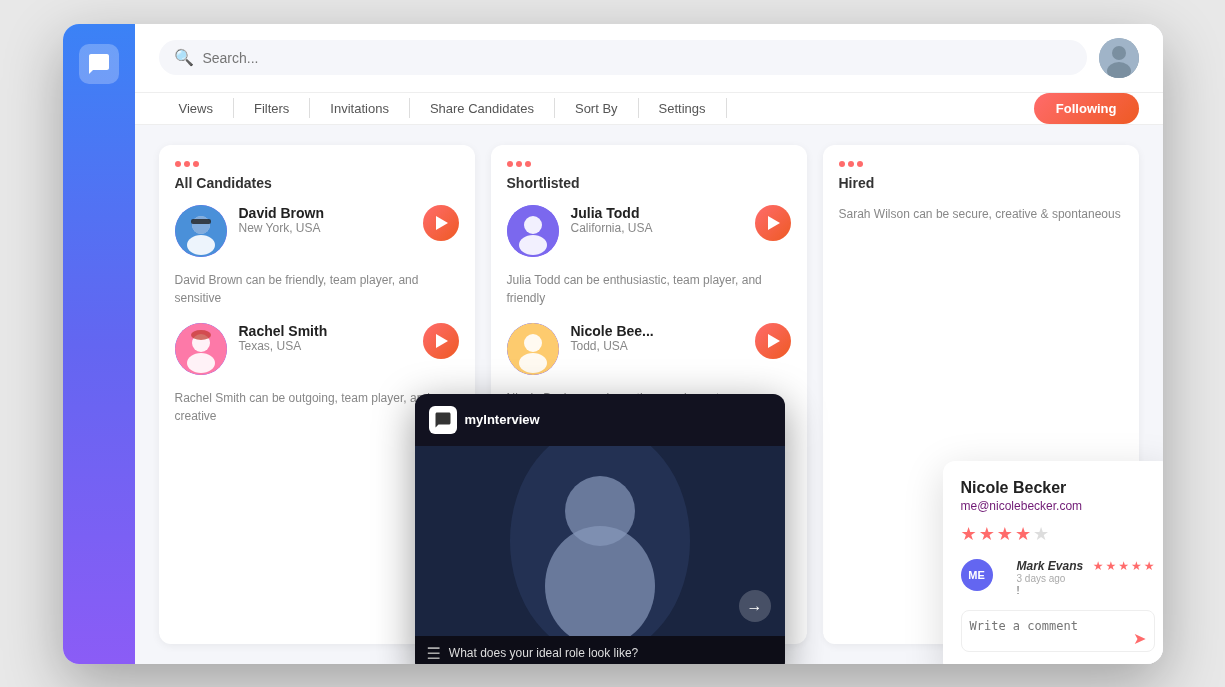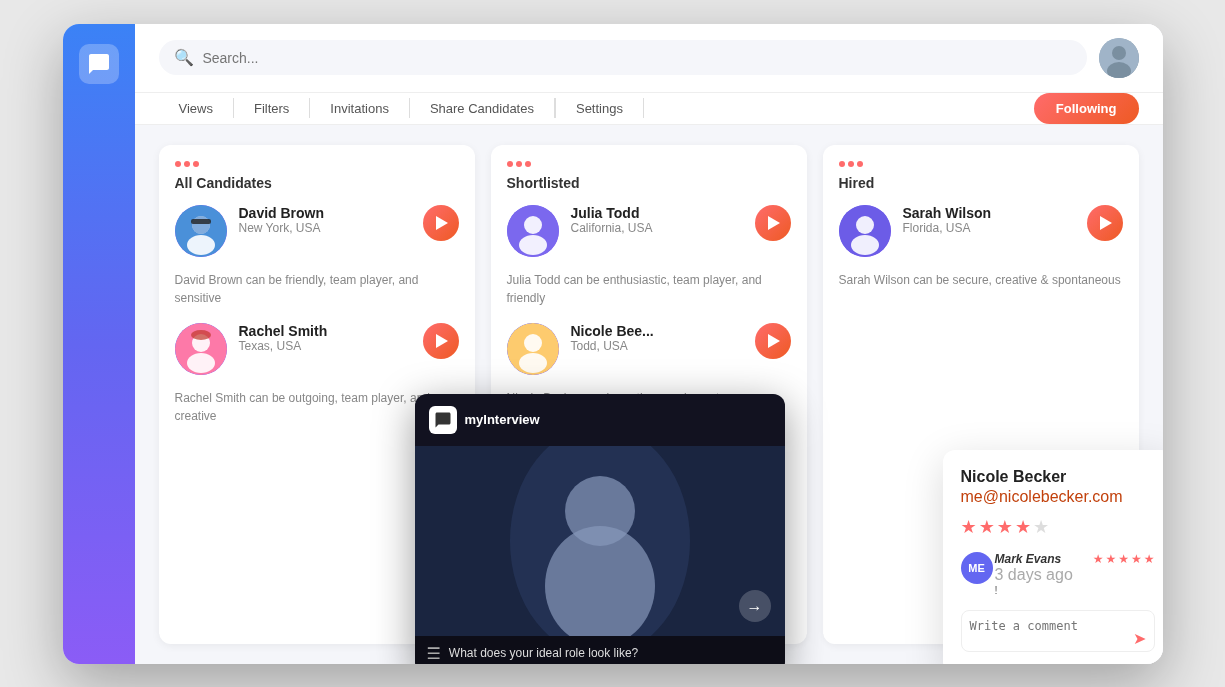--- a/index.html
+++ b/index.html
@@ -322,40 +322,40 @@
       box-shadow: 0 10px 40px rgba(0,0,0,0.15);
       z-index: 10;
     }
     .side-panel-name {
       font-size: 16px;
       font-weight: 700;
       color: #222;
       margin-bottom: 2px;
     }
     .side-panel-email {
-      font-size: 16px;
-      color: #c2410c;
+      font-size: 12px;
+      color: #701a75;
       margin-bottom: 10px;
     }
     .stars {
       display: flex;
       gap: 2px;
       margin-bottom: 14px;
     }
     .star {
       font-size: 18px;
       color: #ff6b6b;
     }
     .star.empty {
       color: #ddd;
     }
     .reviewer-row {
       display: flex;
       align-items: flex-start;
-      gap: 2px;
+      gap: 24px;
       margin-bottom: 14px;
     }
     .reviewer-avatar {
       width: 32px;
       height: 32px;
       border-radius: 50%;
       background: #6366f1;
       display: flex;
       align-items: center;
       justify-content: center;
@@ -367,21 +367,21 @@
     .reviewer-info {
       flex: 1;
     }
     .reviewer-name {
       font-size: 12px;
       font-weight: 600;
       color: #333;
       font-style: italic;
     }
     .reviewer-time {
-      font-size: 16px;
+      font-size: 10px;
       color: #aaa;
     }
     .reviewer-comment {
       font-size: 11px;
       color: #666;
     }
     .reviewer-stars {
       display: flex;
       gap: 2px;
     }
@@ -457,20 +457,21 @@
 
     <div class="toolbar">
       <span class="toolbar-item">Views</span>
       <div class="toolbar-separator"></div>
       <span class="toolbar-item">Filters</span>
       <div class="toolbar-separator"></div>
       <span class="toolbar-item">Invitations</span>
       <div class="toolbar-separator"></div>
       <span class="toolbar-item">Share Candidates</span>
       <div class="toolbar-separator"></div>
+      <span class="toolbar-item">Sort By</span>
       <div class="toolbar-separator"></div>
       <span class="toolbar-item">Settings</span>
       <div class="toolbar-separator"></div>
       <button class="following-btn">Following</button>
     </div>
 
     <div class="content-area">
       <div class="kanban-board">
 
         <div class="kanban-col">
@@ -568,34 +569,20 @@
 
         <div class="kanban-col">
           <div class="three-dots">
             <div class="dot"></div>
             <div class="dot"></div>
             <div class="dot"></div>
           </div>
           <div class="col-title">Hired</div>
 
           <div style="margin-top:14px">
-            <div class="candidate-card">
-              <div class="candidate-avatar">
-                <svg viewBox="0 0 52 52" width="52" height="52">
-                  <circle cx="26" cy="26" r="26" fill="#6c5ce7"></circle>
-                  <circle cx="26" cy="20" r="9" fill="#fff" opacity="0.9"></circle>
-                  <ellipse cx="26" cy="40" rx="14" ry="10" fill="#fff" opacity="0.9"></ellipse>
-                </svg>
-              </div>
-              <div class="candidate-info">
-                <div class="candidate-name">Sarah Wilson</div>
-                <div class="candidate-location">Florida, USA</div>
-              </div>
-              <div class="play-btn"></div>
-            </div>
             <div class="candidate-bio">Sarah Wilson can be secure, creative &amp; spontaneous</div>
           </div>
         </div>
       </div>
 
       <div class="video-overlay">
         <div class="video-header">
           <div class="video-logo">
             <svg viewBox="0 0 24 24" width="18" height="18">
               <path d="M20 2H4c-1.1 0-2 .9-2 2v18l4-4h14c1.1 0 2-.9 2-2V4c0-1.1-.9-2-2-2z" fill="#333"></path>

